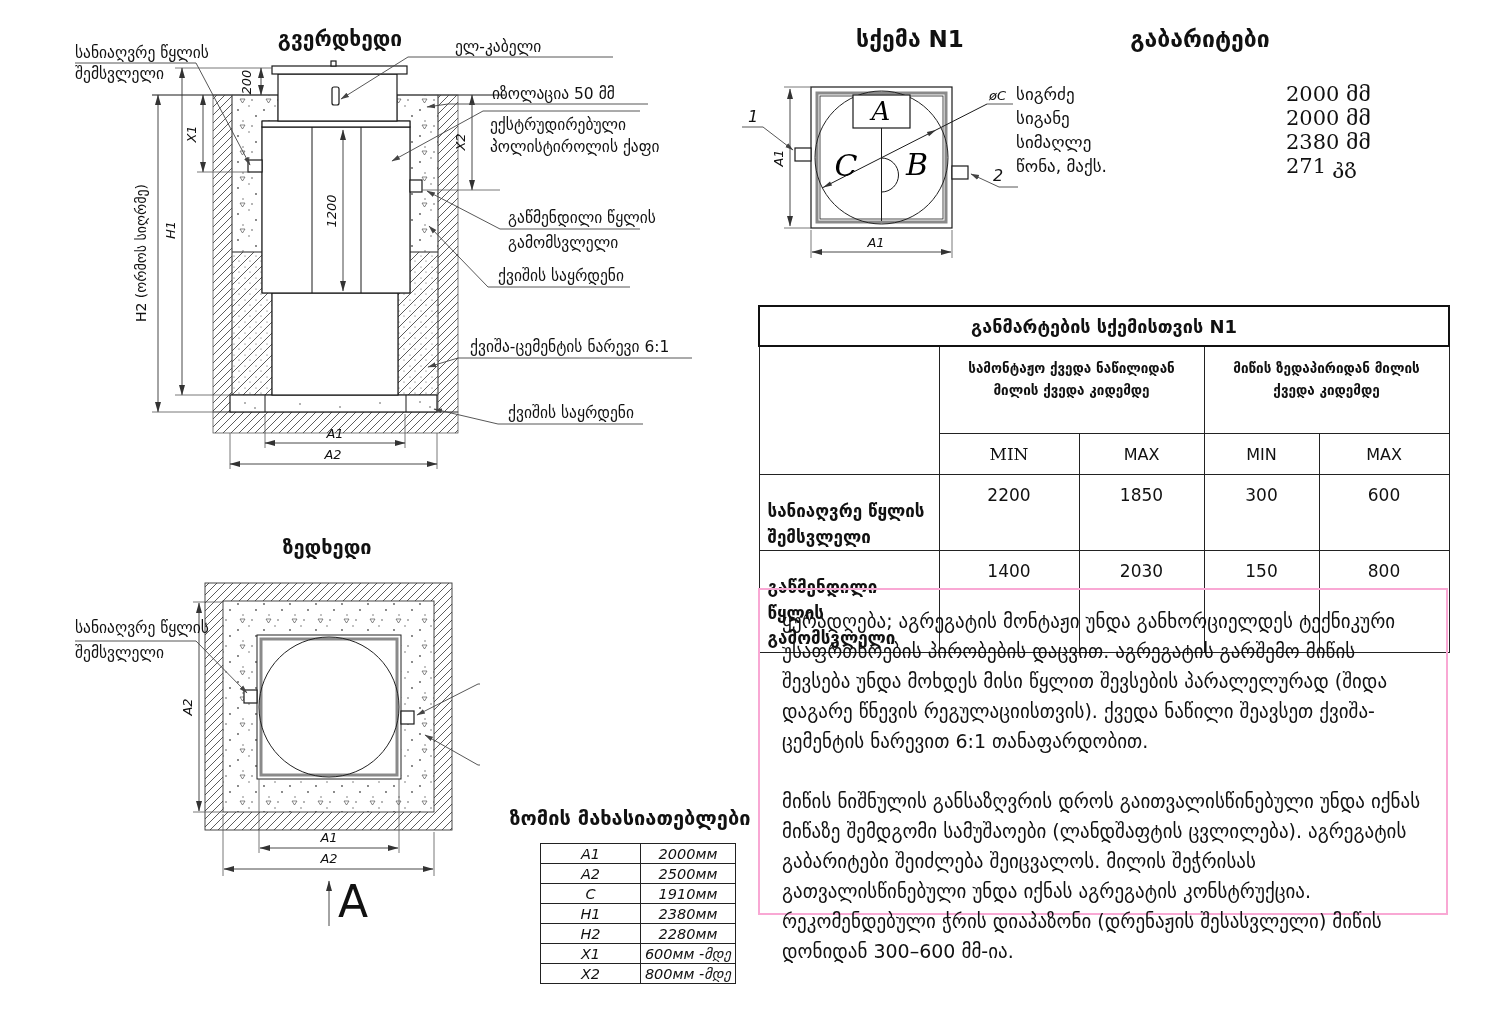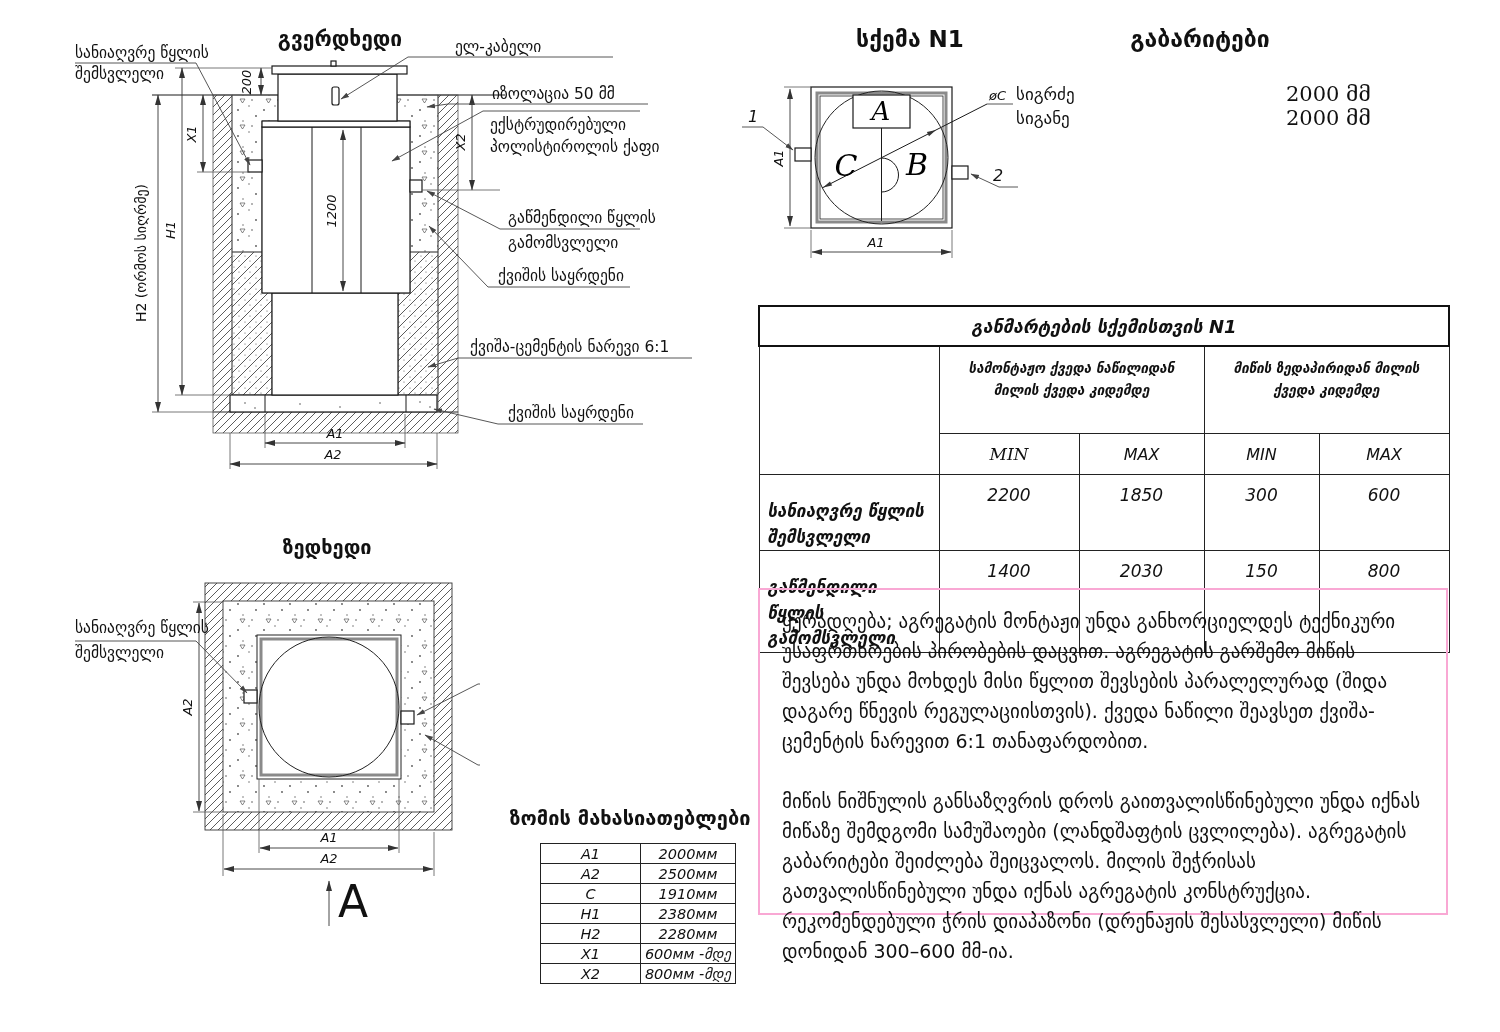--- a/index.html
+++ b/index.html
@@ -22,21 +22,21 @@
   .h-big{font-weight:bold;font-size:23px;text-align:center;}
   .h-mid{font-weight:bold;font-size:20px;text-align:center;}
   
   .spec-row{display:flex;height:24px;align-items:center;gap:31px;}
   .spec-label{width:239px;font-size:17px;}
   .spec-value{font-family:"DejaVu Serif","DejaVu Sans",serif;font-size:21px;}
   .legend-line{font-size:17.5px;line-height:24.5px;}
   
   table{border-collapse:collapse;}
   #explain-table{width:690px;table-layout:fixed;}
-  #explain-table td{border:1px solid #222;font-style:italic;}
+  #explain-table td{border:1px solid #222;}
   #explain-table .t-title td{border:2px solid #111;font-weight:bold;font-size:18px;text-align:center;height:36px;}
   #explain-table .grp{font-weight:bold;font-size:13.5px;text-align:center;vertical-align:top;padding:10px 16px 8px;line-height:1.65;height:68px;}
   #explain-table .mm{font-size:16px;text-align:center;height:38px;font-weight:500;}
   #explain-table .mm-serif{font-family:"DejaVu Serif","Liberation Serif",serif;font-weight:400;font-size:17px;}
   #explain-table .rlabel{font-weight:bold;font-size:17px;vertical-align:top;padding:24px 6px 0 8px;line-height:1.5;}
   #explain-table .val{font-size:17px;text-align:center;vertical-align:top;padding-top:10px;}
   
   #size-table{width:196px;}
   #size-table td{border:1px solid #222;height:19px;text-align:center;font-style:italic;font-size:14.5px;padding:0 2px;}
   #size-table td.pcol{width:95px;}
@@ -288,20 +288,28 @@
 
   <div class="abs" style="left:1016px;top:82px;width:420px">
     <div class="spec-row">
       <span class="spec-label">სიგრძე</span>
       <span class="spec-value">2000 მმ</span>
     </div>
     <div class="spec-row">
       <span class="spec-label">სიგანე</span>
       <span class="spec-value">2000 მმ</span>
     </div>
+    <div class="spec-row">
+      <span class="spec-label">სიმაღლე</span>
+      <span class="spec-value">2380 მმ</span>
+    </div>
+    <div class="spec-row">
+      <span class="spec-label">წონა, მაქს.</span>
+      <span class="spec-value">271 კგ</span>
+    </div>
   </div>
 
 
   <table id="explain-table" class="abs" style="left:758px;top:305px">
     <colgroup>
         <col style="width:180px">
         <col style="width:140px">
         <col style="width:125px">
         <col style="width:115px">
         <col style="width:130px">

